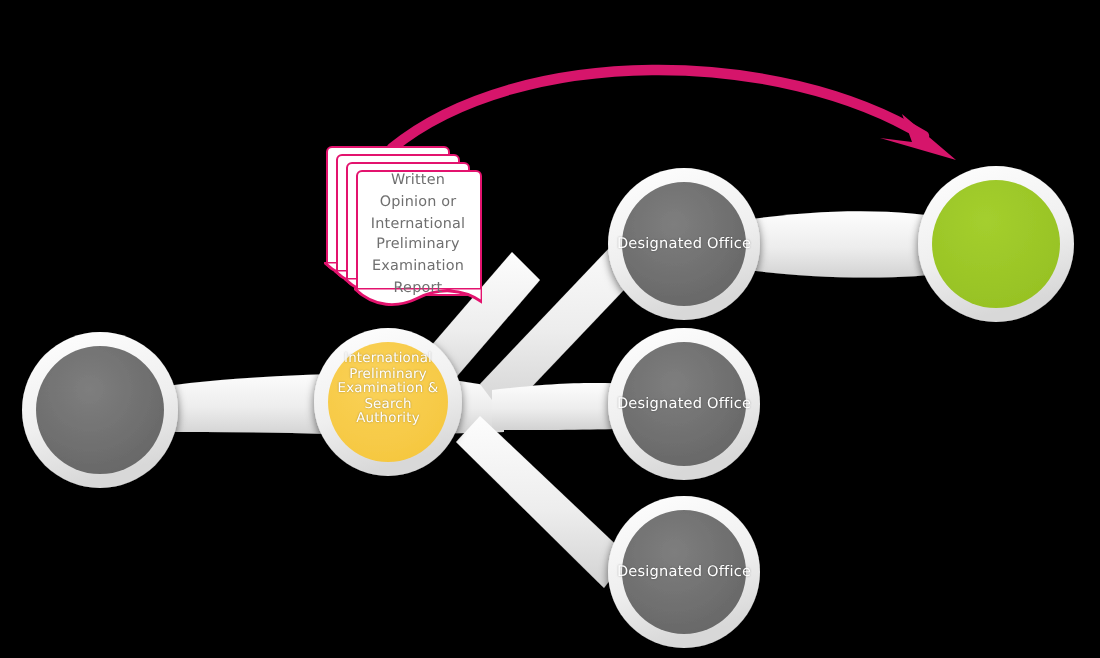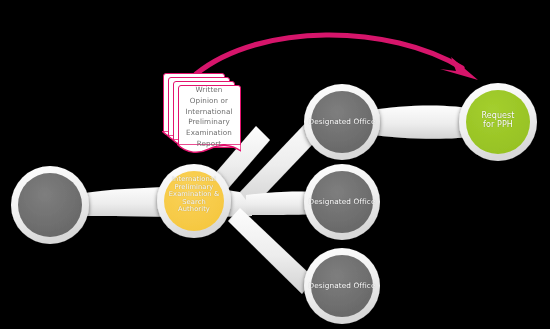--- a/index.html
+++ b/index.html
@@ -165,14 +165,13 @@
 
 
   <div class="node-label" style="left: 164px; top: 160px; width: 60px; font-size: 6.7px; color: rgb(255, 255, 255);">International<br>Preliminary<br>Examination &amp;<br>Search<br>Authority</div>
 
   <div class="node-label" style="left: 300px; top: 102px; width: 84px; font-size: 7.3px; color: rgb(255, 255, 255);">Designated Office</div>
 
   <div class="node-label" style="left: 300px; top: 182px; width: 84px; font-size: 7.3px; color: rgb(255, 255, 255);">Designated Office</div>
 
   <div class="node-label" style="left: 300px; top: 266px; width: 84px; font-size: 7.3px; color: rgb(255, 255, 255);">Designated Office</div>
 
-  <div class="node-label" style="left: 466px; top: 96px; width: 64px; font-size: 8px; color: rgb(255, 255, 255);">Request<br>for PPH</div>
 </div>
 
 </body></html>

